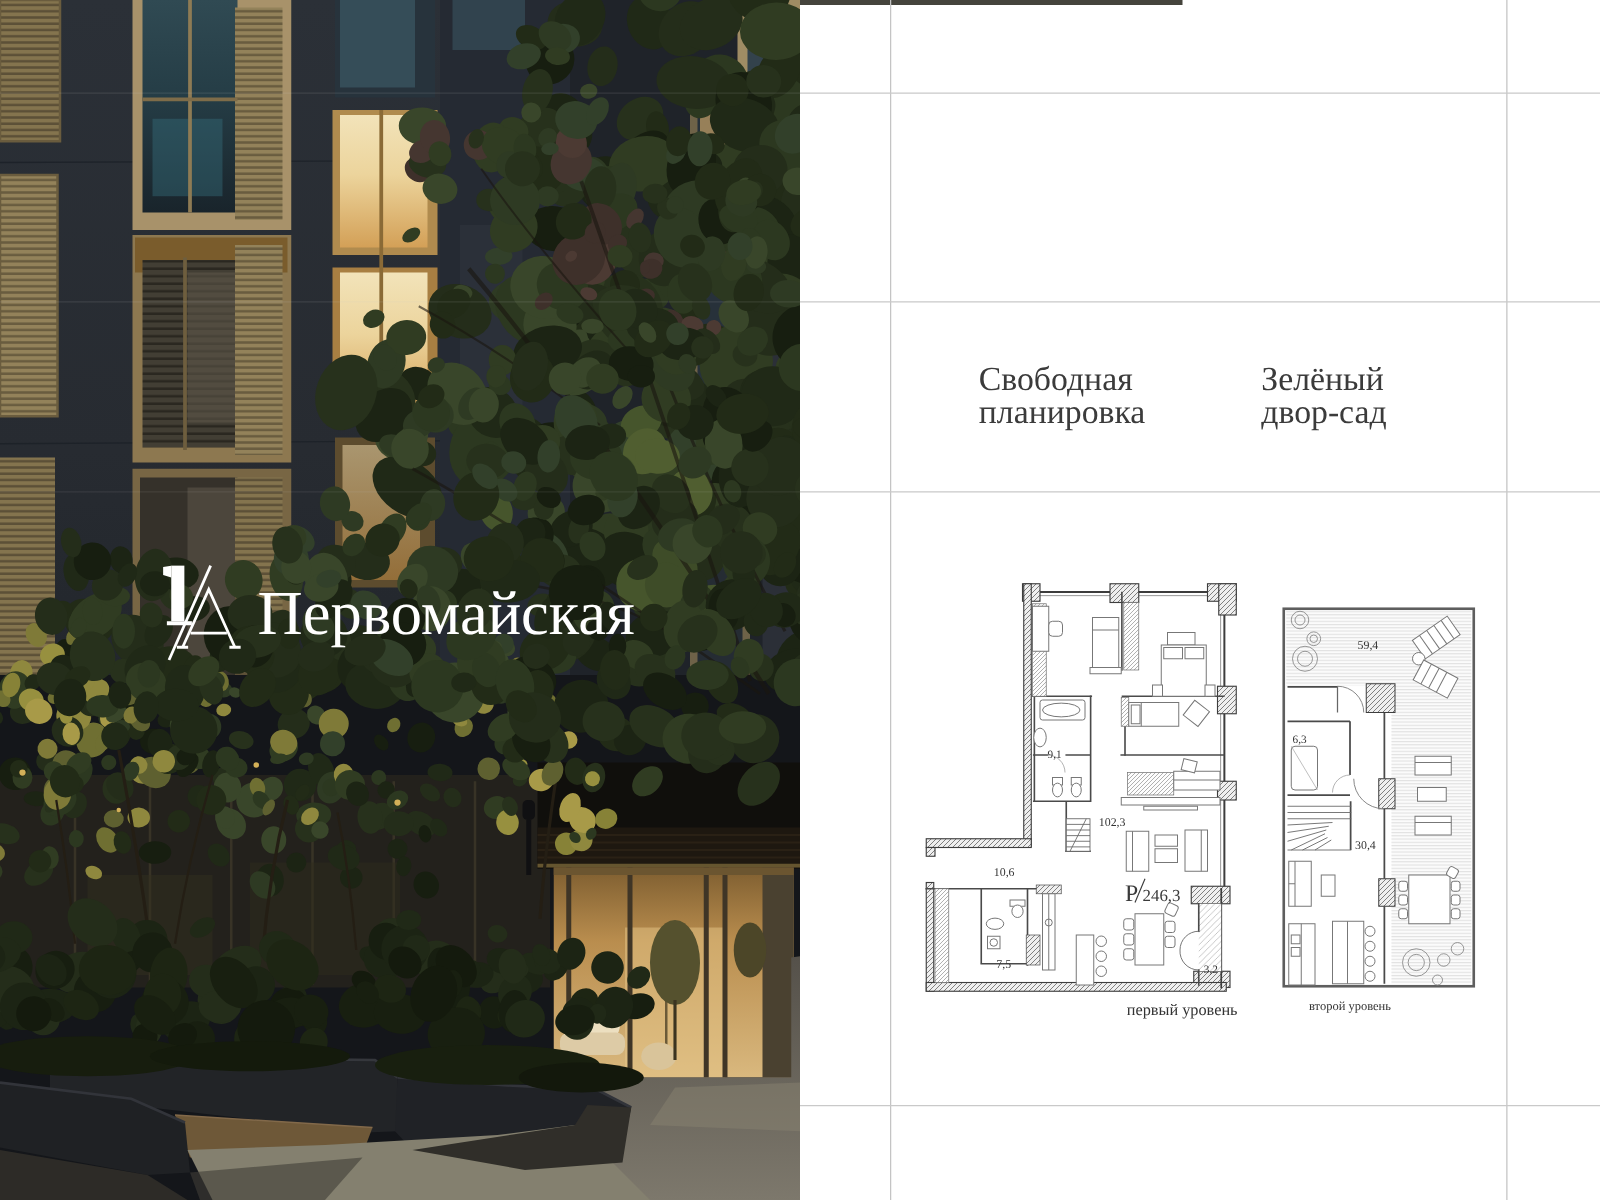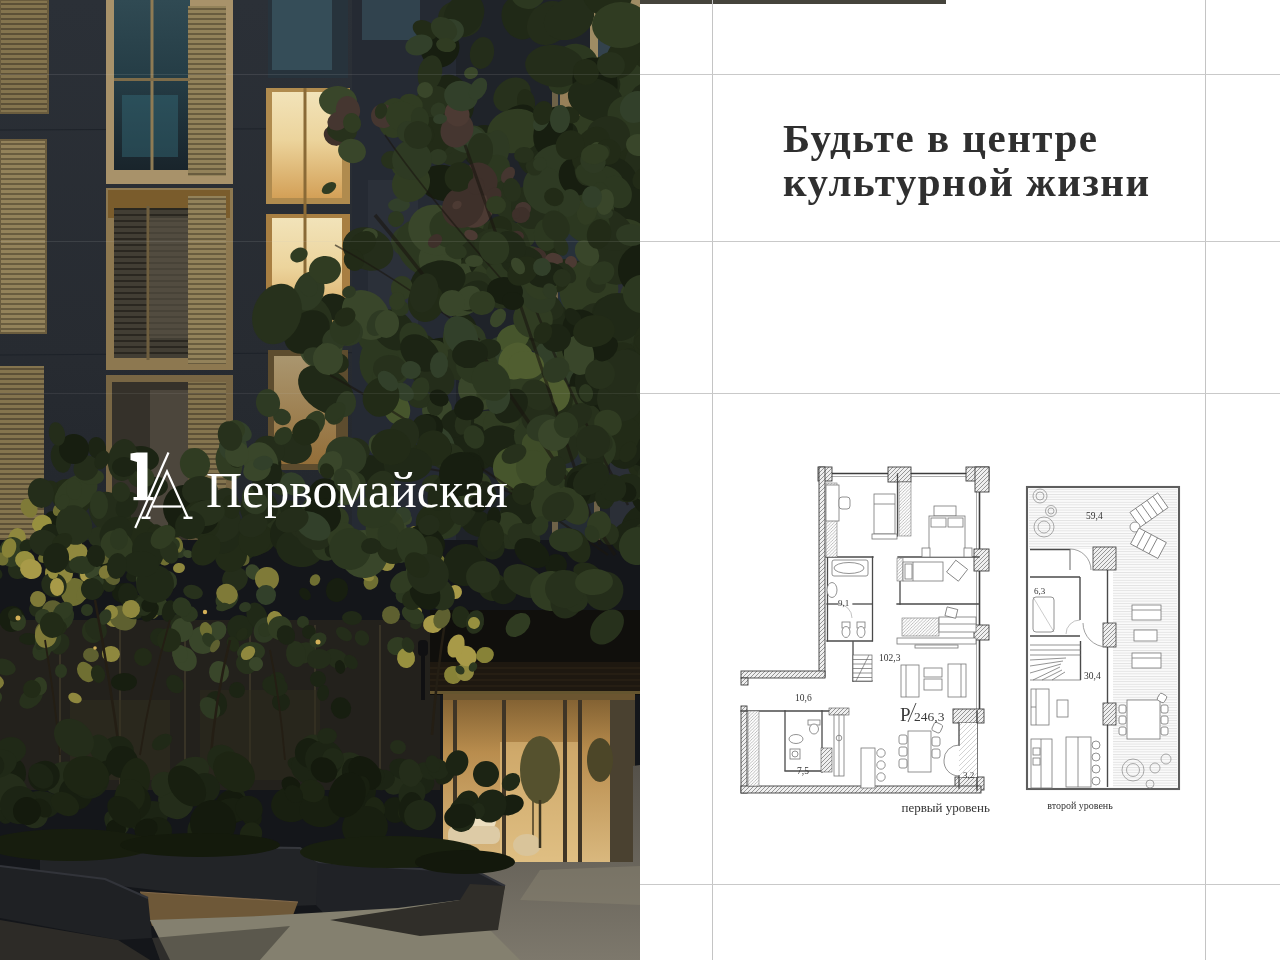--- a/index.html
+++ b/index.html
@@ -1271,23 +1271,24 @@
 <div class="abs" style="left:640px;top:241px;width:640px;height:1px;background:#c9c9c9"></div>
 
 <div class="abs" style="left:640px;top:393px;width:640px;height:1px;background:#c9c9c9"></div>
 
 <div class="abs" style="left:640px;top:884px;width:640px;height:1px;background:#c9c9c9"></div>
 
 <div class="abs" style="left:0;top:74px;width:640px;height:1px;background:rgba(200,200,200,0.13)"></div>
 <div class="abs" style="left:0;top:241px;width:640px;height:1px;background:rgba(200,200,200,0.13)"></div>
 <div class="abs" style="left:0;top:393px;width:640px;height:1px;background:rgba(200,200,200,0.10)"></div>
 
-<div class="abs" style="left:783px;top:116px;width:420px;font-family:'Liberation Serif',serif;font-weight:bold;font-size:41px;line-height:44px;color:#2f2f2f;letter-spacing:1.5px;">Будьте в центре<br>культурной жизни</div>
-
-
+
+<div class="abs" style="left:783px;top:291px;width:220px;font-family:'Liberation Serif',serif;font-size:27px;line-height:25.5px;color:#3b3b3b;">Свободная<br>планировка</div>
+
+<div class="abs" style="left:1009px;top:291px;width:220px;font-family:'Liberation Serif',serif;font-size:27px;line-height:25.5px;color:#3b3b3b;">Зелёный<br>двор-сад</div>
 
 <div class="abs" style="left:790px;top:800px;width:200px;text-align:right;font-family:'Liberation Serif',serif;font-size:13px;color:#333;">первый уровень</div>
 
 <div class="abs" style="left:980px;top:800px;width:200px;text-align:center;font-family:'Liberation Serif',serif;font-size:10px;color:#333;">второй уровень</div>
 
 <svg class="abs" style="left:735px;top:455px" width="256" height="345" viewBox="735 455 256 345">
 <defs>
   <pattern id="hatch" width="4" height="4" patternUnits="userSpaceOnUse">
     <rect width="4" height="4" fill="#efefef"></rect>
     <path d="M-1,5 L5,-1 M-1,1 L1,-1 M3,5 L5,3" stroke="#6f6f6f" stroke-width="0.7"></path>

